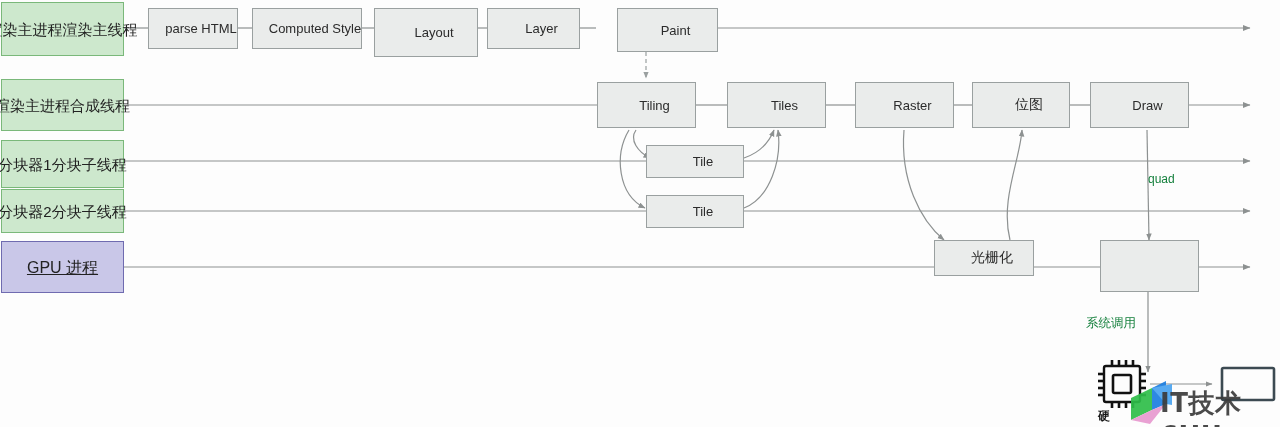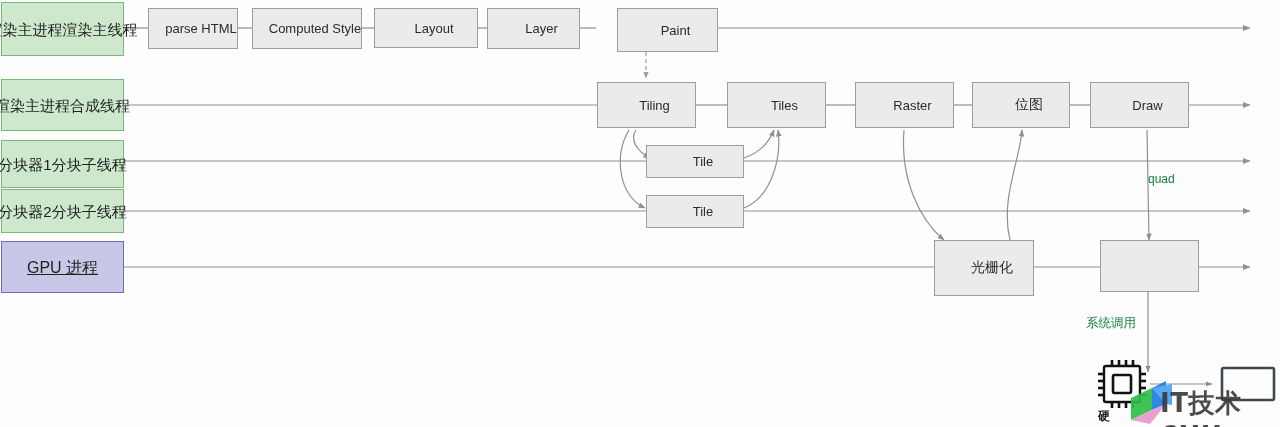--- a/index.html
+++ b/index.html
@@ -207,34 +207,34 @@
     <span>分块器2</span>
     <span>分块子线程</span>
   </div>
 
   <div class="lane-label purple" style="left:1px; top:241px; width:123px; height:52px;text-decoration:underline;">
     <span>GPU 进程</span>
   </div>
 
   <div class="node" style="left:148px; top:8px; width:90px; height:41px;">parse HTML</div>
   <div class="node" style="left:252px; top:8px; width:110px; height:41px;">Computed Style</div>
-  <div class="node" style="left:374px; top:8px; width:104px; height:40px;">Layout</div>
+  <div class="node" style="left:374px; top:8px; width:104px; height:49px;">Layout</div>
   <div class="node" style="left:487px; top:8px; width:93px; height:41px;">Layer</div>
   <div class="node" style="left:596px; top:8px; width:101px; height:44px;margin-left:21px;">Paint</div>
 
   <div class="node" style="left:597px; top:82px; width:99px; height:46px;">Tiling</div>
   <div class="node" style="left:727px; top:82px; width:99px; height:46px;">Tiles</div>
   <div class="node" style="left:855px; top:82px; width:99px; height:46px;">Raster</div>
   <div class="node cjk" style="left:972px; top:82px; width:98px; height:46px;">位图</div>
   <div class="node" style="left:1090px; top:82px; width:99px; height:46px;">Draw</div>
 
   <div class="node" style="left:646px; top:145px; width:98px; height:33px;">Tile</div>
   <div class="node" style="left:646px; top:195px; width:98px; height:33px;">Tile</div>
 
-  <div class="node cjk" style="left:934px; top:240px; width:100px; height:56px;">光栅化</div>
+  <div class="node cjk" style="left:934px; top:240px; width:100px; height:36px;">光栅化</div>
   <div class="node" style="left:1100px; top:240px; width:99px; height:52px;"></div>
 
   <div class="edge-label" style="left:1148px; top:172px;">quad</div>
   <div class="edge-label cjk" style="left:1086px; top:315px;">系统调用</div>
 
   <div class="hw-label" style="left:1098px; top:408px;">硬</div>
 
   <div class="watermark" style="left:1160px; top:386px;">
     <span class="wm-text">IT技术6HU</span>
   </div>

